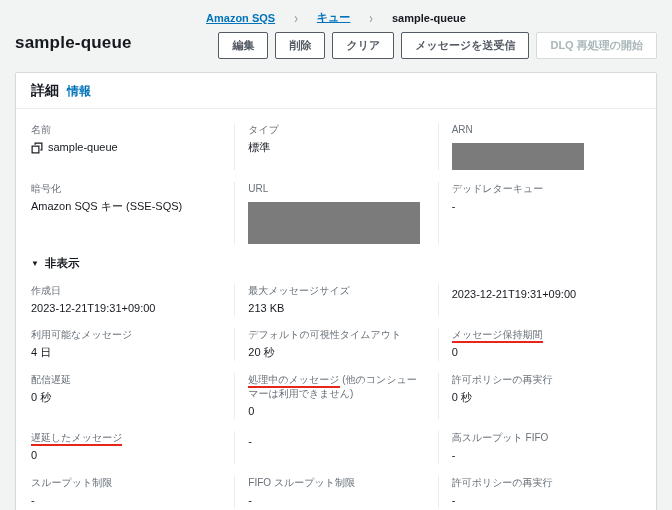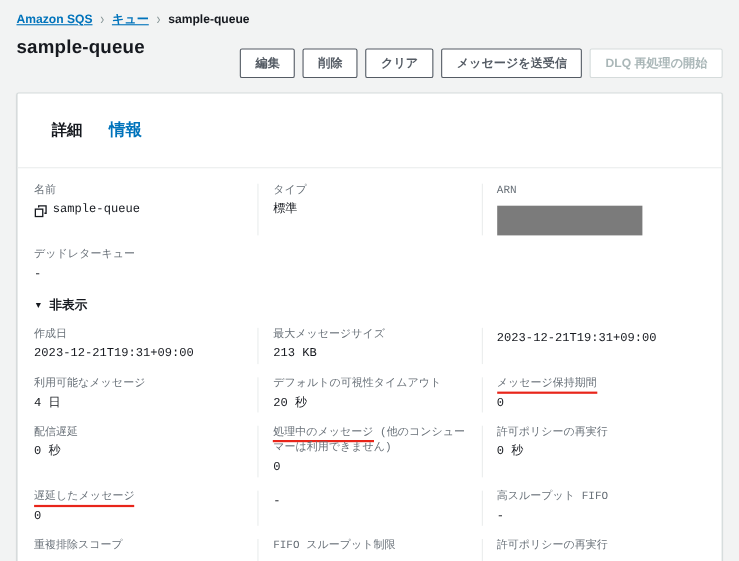--- a/index.html
+++ b/index.html
@@ -14,47 +14,47 @@
   }
   *{box-sizing:border-box;}
   html,body{overflow:hidden;}
   body{
     margin:0;width:672px;height:510px;background:#f2f3f3;
     font-family:"Liberation Sans",sans-serif;color:var(--ink);
   }
   .page{padding:10px 15px 0;}
 
   
-  .breadcrumb{font-size:11px;display:flex;align-items:center;gap:7px;}
+  .breadcrumb{font-size:11px;display:flex;align-items:center;gap:19px;justify-content:center;}
   .breadcrumb a{color:var(--blue);text-decoration:underline;font-weight:700;cursor:pointer;}
   .breadcrumb .sep{color:#879596;font-size:11px;font-weight:400;transform:scaleY(1.3);}
   .breadcrumb .current{color:var(--ink);font-weight:700;}
 
   
   .title-row{display:flex;justify-content:space-between;align-items:flex-start;margin-top:7px;}
   h1{font-size:17px;margin:1px 0 0;font-weight:700;letter-spacing:.2px;}
   .actions{display:flex;gap:7px;}
   .btn{
     background:#fff;border:1px solid var(--btn);border-radius:2px;color:var(--btn);
-    font-weight:700;font-size:11px;padding:5px 13px;font-family:inherit;cursor:pointer;white-space:nowrap;margin-top:12px;
+    font-weight:700;font-size:11px;padding:5px 13px;font-family:inherit;cursor:pointer;white-space:nowrap;
   }
   .btn[disabled]{border-color:var(--border);color:#aab7b8;cursor:default;}
 
   
   .card{
     background:#fff;border:1px solid var(--border);border-radius:2px;margin-top:13px;
     box-shadow:0 1px 1px rgba(0,28,36,.12);
   }
   .card-header{padding:9px 15px 8px;border-bottom:1px solid var(--divider);display:flex;align-items:baseline;gap:8px;}
-  h2{font-size:14px;margin:16px;font-weight:700;}
-  .info-link{color:var(--blue);font-size:15px;font-weight:700;cursor:pointer;text-align:center;}
+  h2{font-size:14px;margin:0;font-weight:700;}
+  .info-link{color:var(--blue);font-size:12px;font-weight:700;cursor:pointer;text-align:center;}
   .card-body{padding:14px 15px 18px;}
 
   
-  .frow{display:grid;grid-template-columns:1fr 1fr 1fr;margin-bottom:12px;font-family:Liberation Mono, monospace;}
+  .frow{display:grid;grid-template-columns:1fr 1fr 1fr;margin-bottom:12px;}
   .cell{padding-right:14px;min-width:0;}
   .cell + .cell{border-left:1px solid var(--divider);padding-left:13px;}
   .label{font-size:10px;color:var(--label);line-height:1.4;}
   .red-underline{border-bottom:2px solid var(--red);padding-bottom:1px;}
   .value{font-size:11px;color:var(--ink);margin-top:3px;line-height:1.4;display:flex;align-items:center;gap:5px;}
   .copy-icon{display:inline-flex;cursor:pointer;color:var(--ink);flex:0 0 auto;}
   .redacted{background:var(--gray-redact);}
   .redacted.arn{width:132px;height:27px;margin-top:3px;}
   .redacted.url{width:172px;height:42px;margin-top:3px;}
 
@@ -114,20 +114,32 @@
             </div>
             <div class="cell">
               <div class="label"><span>ARN</span></div>
               <div class="value">
                 <div class="redacted arn"></div>
               </div>
             </div>
           </div>
           <div class="frow">
             <div class="cell">
+              <div class="label"><span>暗号化</span></div>
+              <div class="value">
+                <span>Amazon SQS キー (SSE-SQS)</span>
+              </div>
+            </div>
+            <div class="cell">
+              <div class="label"><span>URL</span></div>
+              <div class="value">
+                <div class="redacted url"></div>
+              </div>
+            </div>
+            <div class="cell">
               <div class="label"><span>デッドレターキュー</span></div>
               <div class="value">
                 <span>-</span>
               </div>
             </div>
           </div>
         </div>
       <div class="expander">
         <span class="tri">▼</span>
         <span>非表示</span>
@@ -206,21 +218,21 @@
             </div>
             <div class="cell">
               <div class="label"><span>高スループット FIFO</span></div>
               <div class="value">
                 <span>-</span>
               </div>
             </div>
           </div>
           <div class="frow">
             <div class="cell">
-              <div class="label"><span>重複排除スコープ</span></div>
+              <div class="label"><span>スループット制限</span></div>
               <div class="value">
                 <span>-</span>
               </div>
             </div>
             <div class="cell">
               <div class="label"><span>FIFO スループット制限</span></div>
               <div class="value">
                 <span>-</span>
               </div>
             </div>

